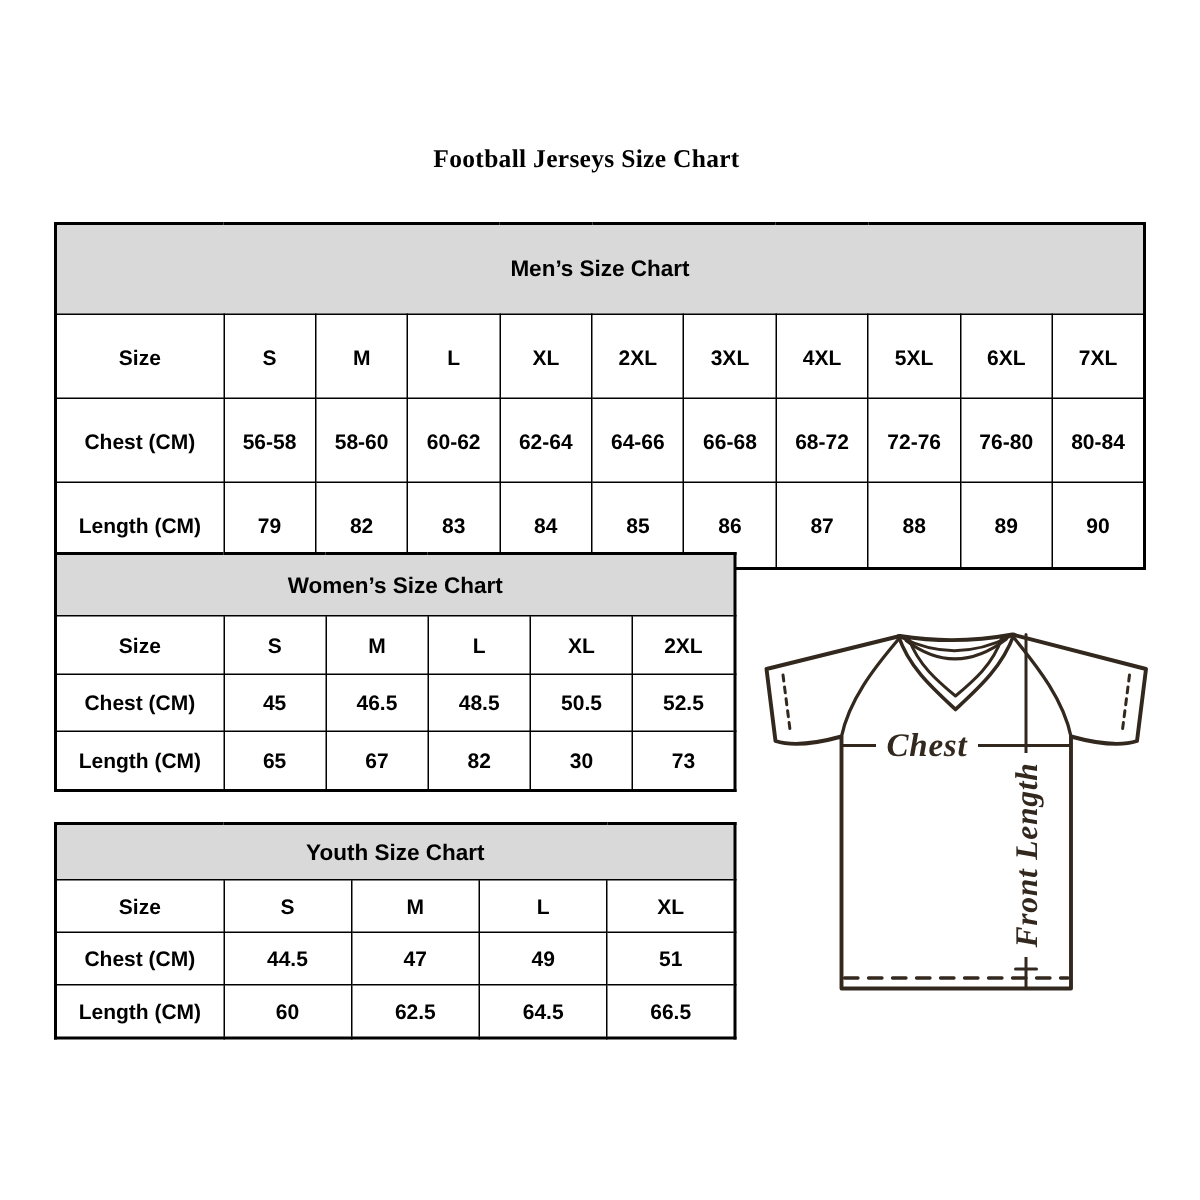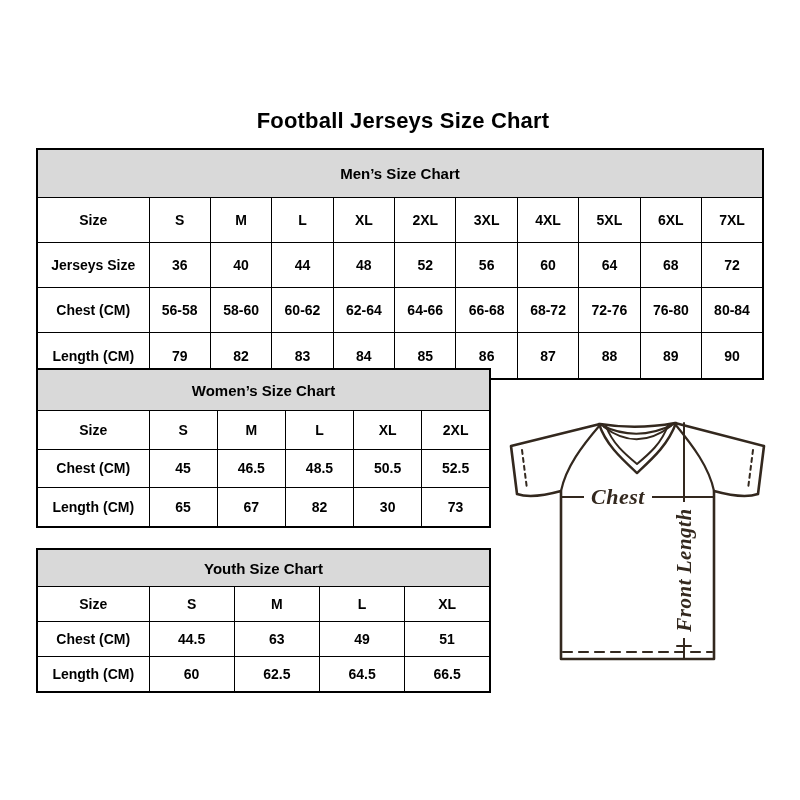--- a/index.html
+++ b/index.html
@@ -8,23 +8,24 @@
     --text:#000000;
     --diagram-line:#33281e;
   }
   html,body{margin:0;padding:0;}
   body{
     width:800px;height:800px;background:#ffffff;position:relative;
     font-family:"Liberation Sans", sans-serif;color:var(--text);
     overflow:hidden;
   }
   .page-title{
-    position:absolute;top:96px;left:0;width:782px;margin:12px;
-    text-align:center;font-size:22px;font-weight:bold;color:var(--text);
+    position:absolute;top:96px;left:0;width:782px;margin:0;
+    text-align:center;font-size:17px;font-weight:bold;color:var(--text);
     letter-spacing:.2px;
+    font-family:Liberation Serif, serif;
   }
   table.sizes{
     position:absolute;border-collapse:collapse;table-layout:fixed;
     background:#ffffff;border:2px solid var(--border);
   }
   table.sizes td{
     border:1.6px solid var(--border);
     text-align:center;vertical-align:middle;
     font-weight:bold;font-size:14px;color:var(--text);
     padding:0;overflow:hidden;white-space:nowrap;
@@ -78,33 +79,20 @@
         <td>L</td>
         <td>XL</td>
         <td>2XL</td>
         <td>3XL</td>
         <td>4XL</td>
         <td>5XL</td>
         <td>6XL</td>
         <td>7XL</td>
       </tr>
       <tr>
-        <td>Jerseys Size</td>
-        <td>36</td>
-        <td>40</td>
-        <td>44</td>
-        <td>48</td>
-        <td>52</td>
-        <td>56</td>
-        <td>60</td>
-        <td>64</td>
-        <td>68</td>
-        <td>72</td>
-      </tr>
-      <tr>
         <td>Chest (CM)</td>
         <td>56-58</td>
         <td>58-60</td>
         <td>60-62</td>
         <td>62-64</td>
         <td>64-66</td>
         <td>66-68</td>
         <td>68-72</td>
         <td>72-76</td>
         <td>76-80</td>
@@ -179,21 +167,21 @@
       <tr>
         <td>Size</td>
         <td>S</td>
         <td>M</td>
         <td>L</td>
         <td>XL</td>
       </tr>
       <tr>
         <td>Chest (CM)</td>
         <td>44.5</td>
-        <td>63</td>
+        <td>47</td>
         <td>49</td>
         <td>51</td>
       </tr>
       <tr>
         <td>Length (CM)</td>
         <td>60</td>
         <td>62.5</td>
         <td>64.5</td>
         <td>66.5</td>
       </tr>

